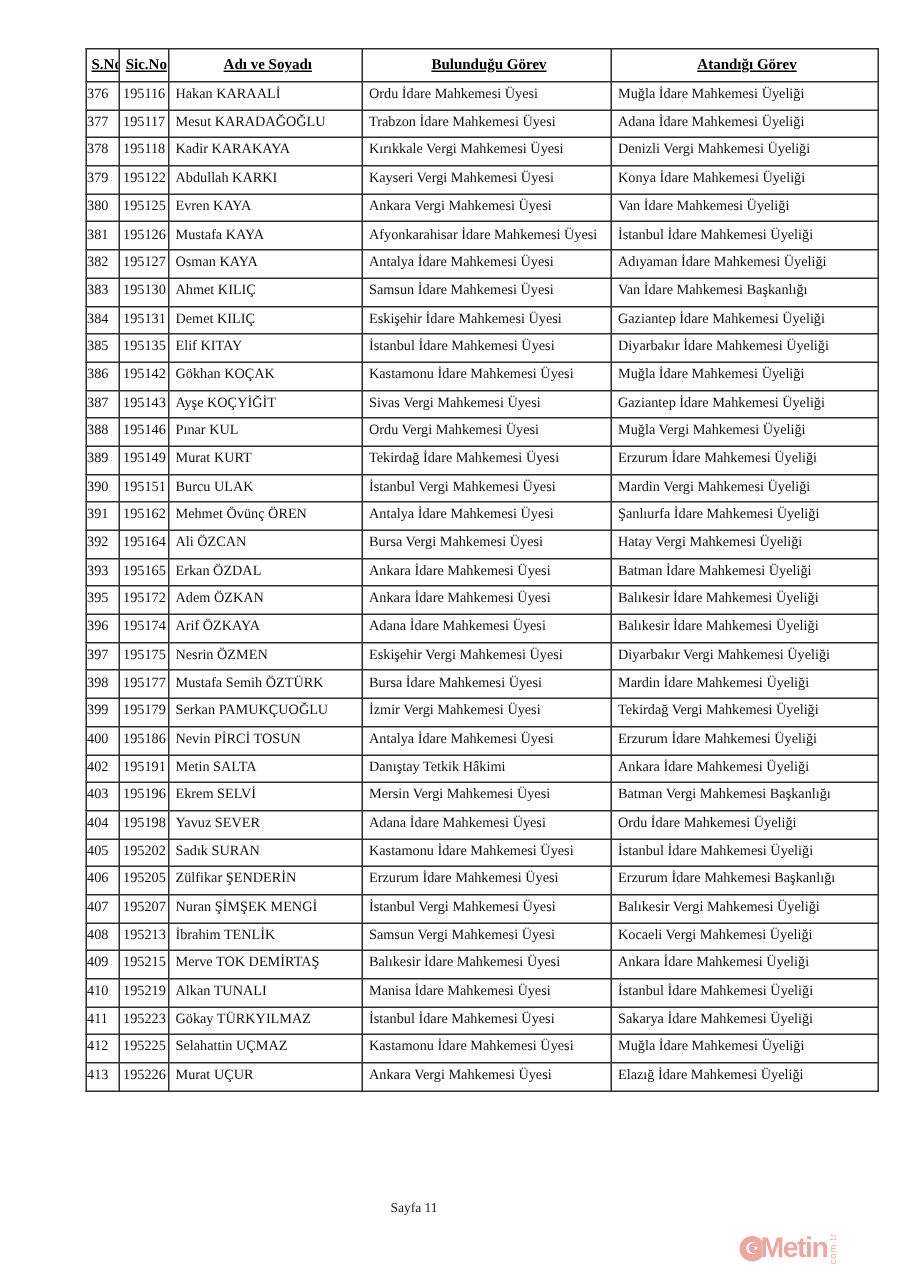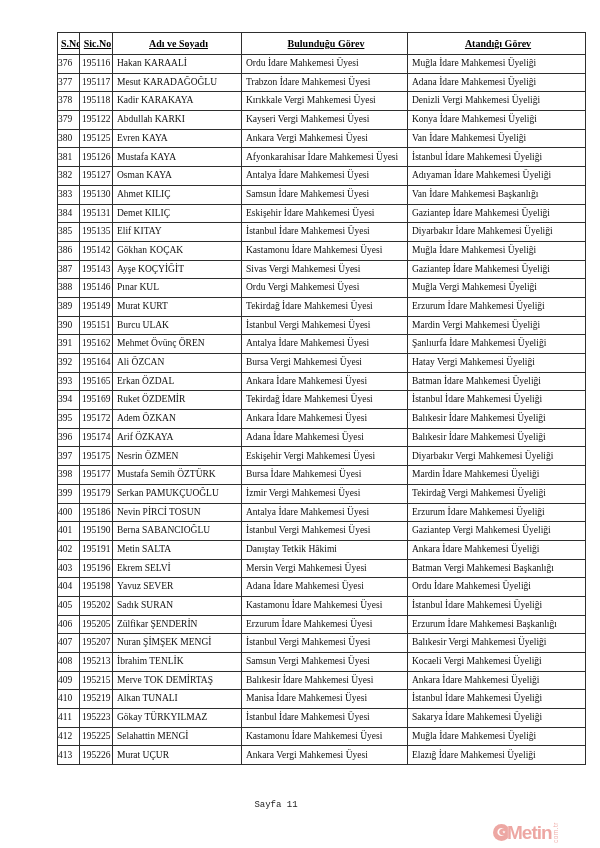--- a/index.html
+++ b/index.html
@@ -26,21 +26,21 @@
   .list th .u{text-decoration:underline;}
   .list td{
     height:17.7px;font-size:9.5px;padding:0 0 0 4px;color:#101010;
     line-height:1;
   }
   .list td.c0{text-align:left;padding-left:0;}
   .list td.c1{padding-left:2px;}
 
   .footer{
     position:absolute;top:800px;left:0;width:552px;text-align:center;
-    font-family:Liberation Mono, monospace;font-size:9px;color:#222;
+    font-family:Liberation Serif, serif;font-size:9px;color:#222;
   }
 
   .watermark{
     position:absolute;right:1px;bottom:2px;width:106px;height:27px;
     display:flex;align-items:center;opacity:.42;
   }
   .flag{
     width:17px;height:17px;border-radius:50%;background:#d63026;
     color:#fff;font-size:11px;line-height:17px;text-align:center;
     flex:0 0 17px;font-family:"DejaVu Sans",sans-serif;
@@ -200,27 +200,20 @@
           <td class="c4">Hatay Vergi Mahkemesi Üyeliği</td>
         </tr>
         <tr>
           <td class="c0">393</td>
           <td class="c1">195165</td>
           <td class="c2">Erkan ÖZDAL</td>
           <td class="c3">Ankara İdare Mahkemesi Üyesi</td>
           <td class="c4">Batman İdare Mahkemesi Üyeliği</td>
         </tr>
         <tr>
-          <td class="c0">394</td>
-          <td class="c1">195169</td>
-          <td class="c2">Ruket ÖZDEMİR</td>
-          <td class="c3">Tekirdağ İdare Mahkemesi Üyesi</td>
-          <td class="c4">İstanbul İdare Mahkemesi Üyeliği</td>
-        </tr>
-        <tr>
           <td class="c0">395</td>
           <td class="c1">195172</td>
           <td class="c2">Adem ÖZKAN</td>
           <td class="c3">Ankara İdare Mahkemesi Üyesi</td>
           <td class="c4">Balıkesir İdare Mahkemesi Üyeliği</td>
         </tr>
         <tr>
           <td class="c0">396</td>
           <td class="c1">195174</td>
           <td class="c2">Arif ÖZKAYA</td>
@@ -249,27 +242,20 @@
           <td class="c4">Tekirdağ Vergi Mahkemesi Üyeliği</td>
         </tr>
         <tr>
           <td class="c0">400</td>
           <td class="c1">195186</td>
           <td class="c2">Nevin PİRCİ TOSUN</td>
           <td class="c3">Antalya İdare Mahkemesi Üyesi</td>
           <td class="c4">Erzurum İdare Mahkemesi Üyeliği</td>
         </tr>
         <tr>
-          <td class="c0">401</td>
-          <td class="c1">195190</td>
-          <td class="c2">Berna SABANCIOĞLU</td>
-          <td class="c3">İstanbul Vergi Mahkemesi Üyesi</td>
-          <td class="c4">Gaziantep Vergi Mahkemesi Üyeliği</td>
-        </tr>
-        <tr>
           <td class="c0">402</td>
           <td class="c1">195191</td>
           <td class="c2">Metin SALTA</td>
           <td class="c3">Danıştay Tetkik Hâkimi</td>
           <td class="c4">Ankara İdare Mahkemesi Üyeliği</td>
         </tr>
         <tr>
           <td class="c0">403</td>
           <td class="c1">195196</td>
           <td class="c2">Ekrem SELVİ</td>
@@ -328,21 +314,21 @@
         <tr>
           <td class="c0">411</td>
           <td class="c1">195223</td>
           <td class="c2">Gökay TÜRKYILMAZ</td>
           <td class="c3">İstanbul İdare Mahkemesi Üyesi</td>
           <td class="c4">Sakarya İdare Mahkemesi Üyeliği</td>
         </tr>
         <tr>
           <td class="c0">412</td>
           <td class="c1">195225</td>
-          <td class="c2">Selahattin MENGİ</td>
+          <td class="c2">Selahattin UÇMAZ</td>
           <td class="c3">Kastamonu İdare Mahkemesi Üyesi</td>
           <td class="c4">Muğla İdare Mahkemesi Üyeliği</td>
         </tr>
         <tr>
           <td class="c0">413</td>
           <td class="c1">195226</td>
           <td class="c2">Murat UÇUR</td>
           <td class="c3">Ankara Vergi Mahkemesi Üyesi</td>
           <td class="c4">Elazığ İdare Mahkemesi Üyeliği</td>
         </tr>

